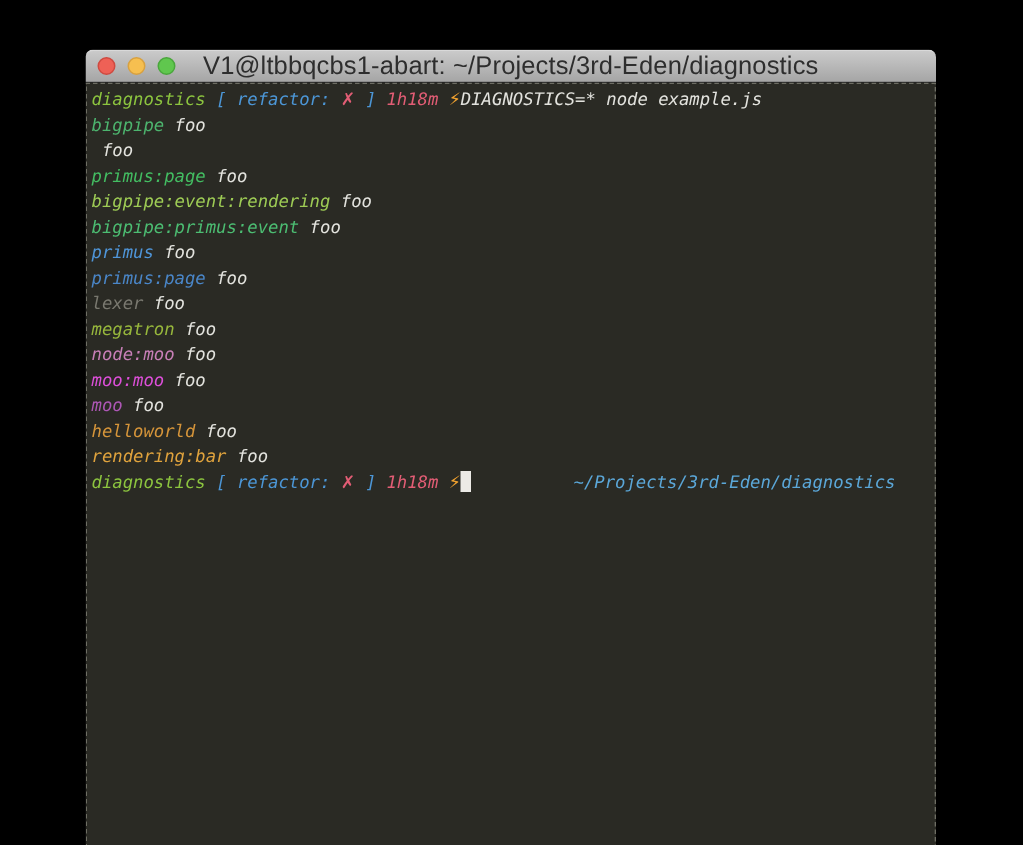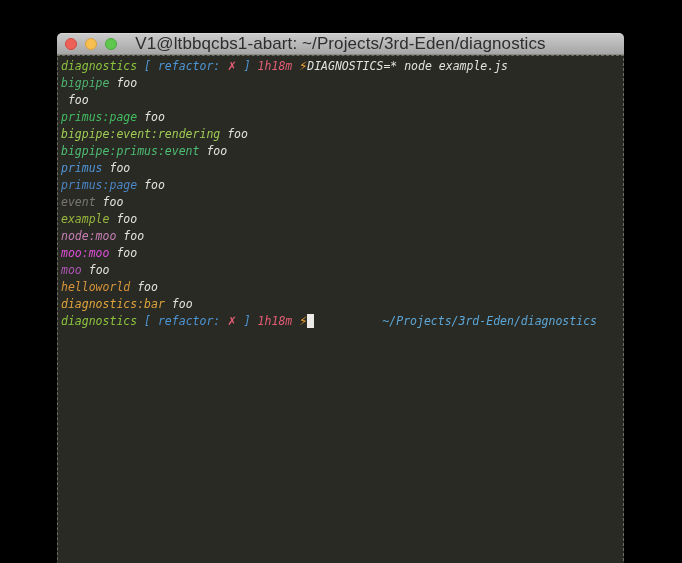--- a/index.html
+++ b/index.html
@@ -103,22 +103,22 @@
   </div>
   <div class="screen" style="background: rgb(42, 42, 36); color: rgb(227, 227, 222);">
       <div class="line"><span style="color: rgb(140, 196, 63);">diagnostics</span><span style="color: rgb(76, 150, 214);"> [ refactor: </span><span style="color: rgb(226, 93, 117);">✗</span><span style="color: rgb(76, 150, 214);"> ] </span><span style="color: rgb(226, 93, 117);">1h18m </span><span class="bolt" style="color: rgb(240, 161, 47);">⚡</span><span style="color: rgb(227, 227, 222);">DIAGNOSTICS=* node example.js</span></div>
       <div class="line"><span style="color: rgb(77, 180, 110);">bigpipe</span><span style="color: rgb(227, 227, 222);"> foo</span></div>
       <div class="line"><span style="color: rgb(227, 227, 222);"> foo</span></div>
       <div class="line"><span style="color: rgb(67, 189, 98);">primus:page</span><span style="color: rgb(227, 227, 222);"> foo</span></div>
       <div class="line"><span style="color: rgb(158, 204, 85);">bigpipe:event:rendering</span><span style="color: rgb(227, 227, 222);"> foo</span></div>
       <div class="line"><span style="color: rgb(76, 189, 114);">bigpipe:primus:event</span><span style="color: rgb(227, 227, 222);"> foo</span></div>
       <div class="line"><span style="color: rgb(79, 149, 216);">primus</span><span style="color: rgb(227, 227, 222);"> foo</span></div>
       <div class="line"><span style="color: rgb(74, 134, 200);">primus:page</span><span style="color: rgb(227, 227, 222);"> foo</span></div>
-      <div class="line"><span style="color: rgb(121, 120, 111);">event</span><span style="color: rgb(227, 227, 222);"> foo</span></div>
-      <div class="line"><span style="color: rgb(151, 183, 60);">example</span><span style="color: rgb(227, 227, 222);"> foo</span></div>
+      <div class="line"><span style="color: rgb(121, 120, 111);">lexer</span><span style="color: rgb(227, 227, 222);"> foo</span></div>
+      <div class="line"><span style="color: rgb(151, 183, 60);">megatron</span><span style="color: rgb(227, 227, 222);"> foo</span></div>
       <div class="line"><span style="color: rgb(200, 127, 183);">node:moo</span><span style="color: rgb(227, 227, 222);"> foo</span></div>
       <div class="line"><span style="color: rgb(221, 79, 217);">moo:moo</span><span style="color: rgb(227, 227, 222);"> foo</span></div>
       <div class="line"><span style="color: rgb(173, 87, 181);">moo</span><span style="color: rgb(227, 227, 222);"> foo</span></div>
       <div class="line"><span style="color: rgb(214, 149, 58);">helloworld</span><span style="color: rgb(227, 227, 222);"> foo</span></div>
-      <div class="line"><span style="color: rgb(224, 163, 61);">diagnostics:bar</span><span style="color: rgb(227, 227, 222);"> foo</span></div>
+      <div class="line"><span style="color: rgb(224, 163, 61);">rendering:bar</span><span style="color: rgb(227, 227, 222);"> foo</span></div>
       <div class="line"><span style="color: rgb(140, 196, 63);">diagnostics</span><span style="color: rgb(76, 150, 214);"> [ refactor: </span><span style="color: rgb(226, 93, 117);">✗</span><span style="color: rgb(76, 150, 214);"> ] </span><span style="color: rgb(226, 93, 117);">1h18m </span><span class="bolt" style="color: rgb(240, 161, 47);">⚡</span><span class="cursor-block" style="background: rgb(236, 234, 230);"></span><span class="right-path" style="color: rgb(91, 167, 216);">~/Projects/3rd-Eden/diagnostics</span></div>
     </div>
 </div>
 
 </body></html>

